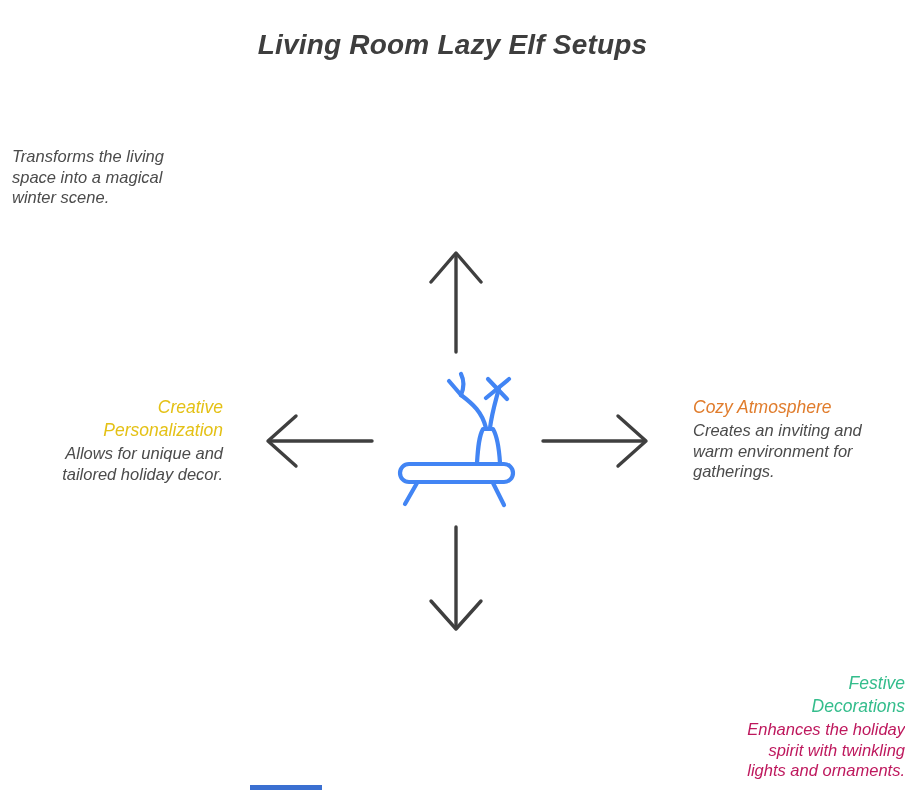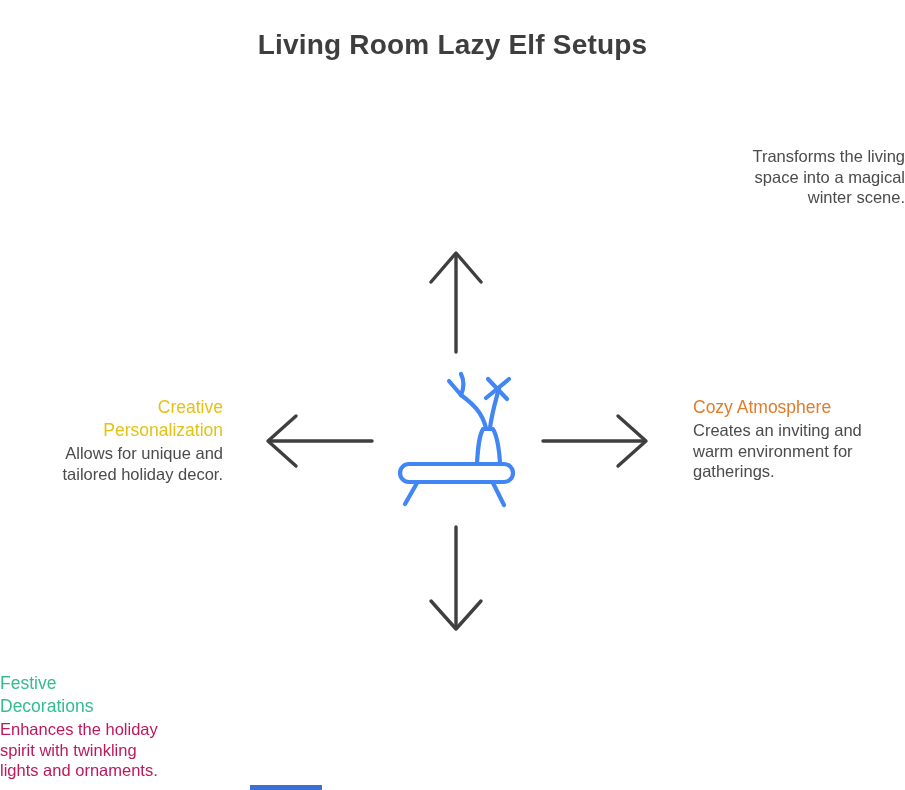--- a/index.html
+++ b/index.html
@@ -3,20 +3,21 @@
 <meta charset="utf-8">
 <style>
   html, body { margin: 0; padding: 0; background: #ffffff; }
   .canvas {
     position: relative;
     width: 905px;
     height: 790px;
     background: #ffffff;
     overflow: hidden;
     font-family: "Liberation Sans", sans-serif;
+    font-style: italic;
   }
   .page-title {
     position: absolute;
     top: 29px; left: 0; right: 0;
     margin: 0;
     text-align: center;
     font-size: 28px;
     font-weight: 700;
     letter-spacing: 0.2px;
   }
@@ -26,24 +27,24 @@
     line-height: 23px;
     white-space: pre-line;
     margin: 0 0 1px 0;
   }
   .node .desc {
     font-size: 16.5px;
     line-height: 20.5px;
     white-space: pre-line;
     margin: 0;
   }
-  .node-top   { top: 146px; left: 0; right: 0; text-align: right; }
+  .node-top   { top: 146px; left: 12px; right: 0; text-align: left; }
   .node-left  { top: 396px; right: 682px; width: 240px; text-align: right; }
   .node-right { top: 396px; left: 693px;  width: 220px; text-align: left; }
-  .node-bottom{ top: 672px; left: 0; right: 0; text-align: left; }
+  .node-bottom{ top: 672px; left: 0; right: 0; text-align: right; }
   .diagram-svg {
     position: absolute;
     top: 0; left: 0;
     pointer-events: none;
   }
   .accent-bar {
     position: absolute;
     left: 250px;
     bottom: 0;
     width: 72px;

